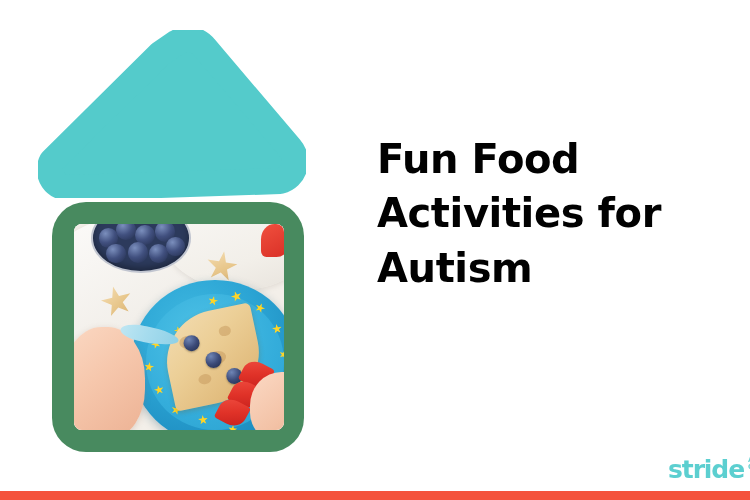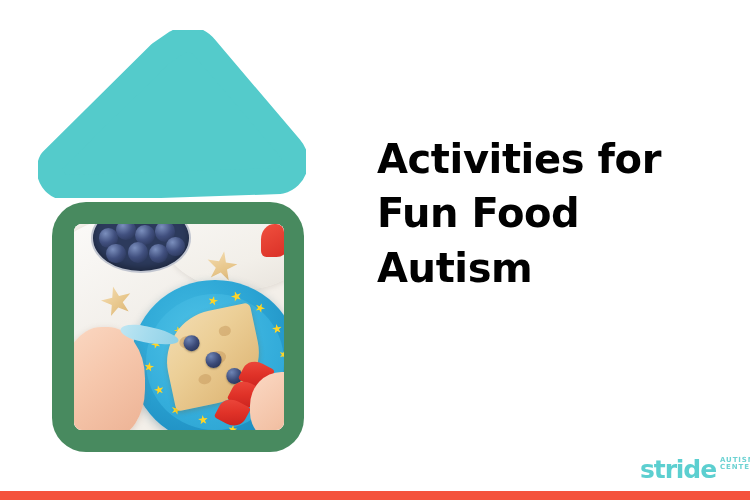--- a/index.html
+++ b/index.html
@@ -201,21 +201,21 @@
     font-size: 40px;
     line-height: 1.36;
     color: #010101;
     letter-spacing: -0.4px;
   }
   .headline-line { display: block; white-space: nowrap; }
 
   
   .logo {
     position: absolute;
-    left: 640px;
+    left: 668px;
     right: 16px;
     top: 457px;
     display: flex;
     align-items: flex-start;
     gap: 4px;
   }
   .logo-word {
     font-family: "DejaVu Sans", sans-serif;
     font-weight: bold;
     font-size: 25px;
@@ -323,22 +323,22 @@
 
         <div class="child-hand"></div>
         <div class="knife"></div>
         <div class="child-hand-2"></div>
 
       </div>
     </div>
   </div>
 
   <div class="headline">
+    <span class="headline-line">Fun Food</span>
     <span class="headline-line">Activities for</span>
-    <span class="headline-line">Fun Food</span>
     <span class="headline-line">Autism</span>
   </div>
 
   <div class="logo">
     <span class="logo-word">stride</span>
     <span class="logo-sub">
       <span>AUTISM</span>
       <span>CENTERS</span>
     </span>
   </div>

